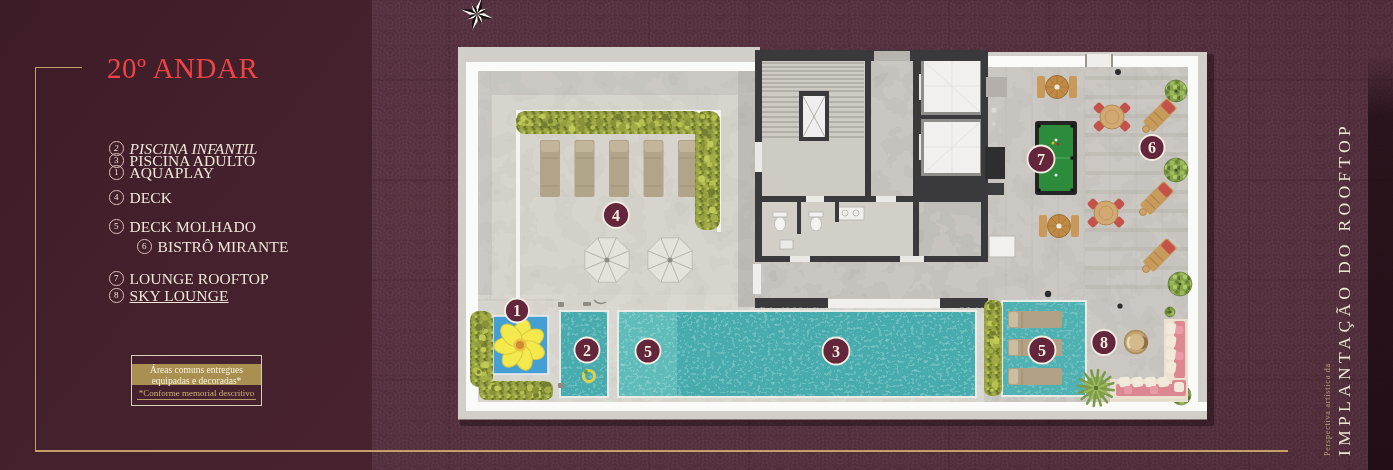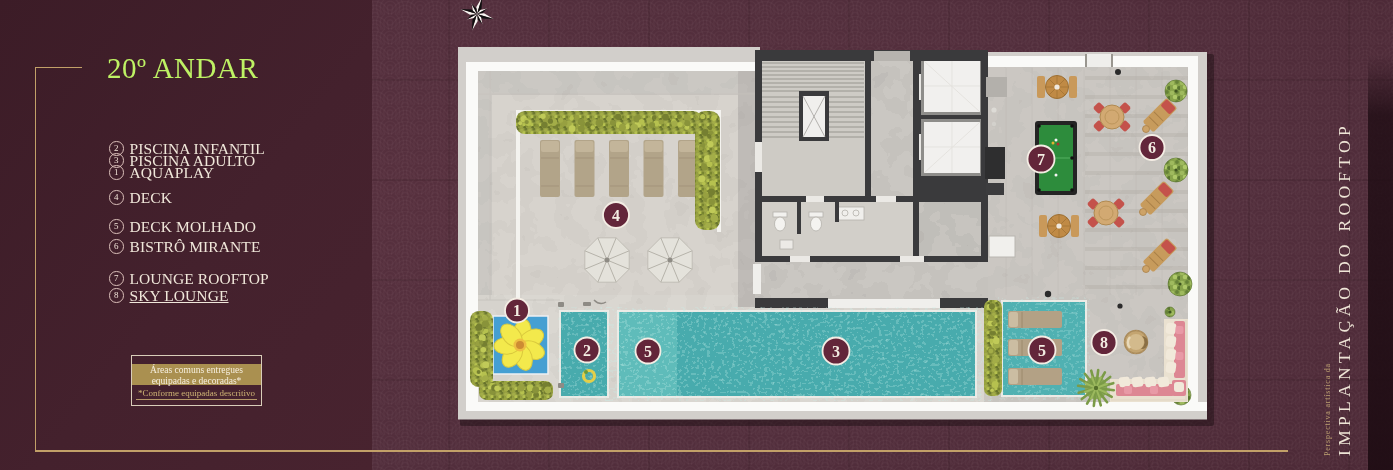--- a/index.html
+++ b/index.html
@@ -2,21 +2,21 @@
 <html><head>
 <meta charset="utf-8">
 <style>
   html,body{margin:0;padding:0;}
   body{
     width:1393px;height:470px;position:relative;overflow:hidden;
     font-family:"Liberation Serif", serif;
     background-color:#4c2330;
   }
   .goldline{position:absolute;background:#c2a068;}
-  .title{position:absolute;left:107px;top:52px;font-size:29px;color:#bef264;letter-spacing:0.5px;white-space:nowrap;}
+  .title{position:absolute;left:107px;top:52px;font-size:29px;color:#ef4444;letter-spacing:0.5px;white-space:nowrap;}
   .leg{position:absolute;left:109px;top:0;height:17px;color:#f0e7da;font-size:15.5px;letter-spacing:0.1px;white-space:nowrap;}
   .leg .c{display:inline-block;width:12.5px;height:12.5px;border:1px solid rgba(233,206,199,0.9);border-radius:50%;
      font-size:9px;line-height:12.5px;text-align:center;vertical-align:middle;margin-right:6px;color:#f2e3d8;position:relative;top:-2px;}
   .disc{position:absolute;left:131px;top:355px;width:131px;height:51px;border:1px solid #d9cdb9;box-sizing:border-box;}
   .disc .band{position:absolute;left:0;top:8px;width:100%;height:21px;background:#aa9050;color:#f6efdf;
      font-size:9.5px;line-height:10.5px;text-align:center;padding-top:1px;box-sizing:border-box;}
   .disc .foot{position:absolute;left:0;top:32px;width:100%;text-align:center;color:#cfb475;font-size:9px;white-space:nowrap;}
   .disc .foot span{border-bottom:1px solid rgba(207,180,117,0.8);padding:0 2px 1px 2px;}
   .vbig{position:absolute;white-space:nowrap;transform:rotate(-90deg);transform-origin:left bottom;
      left:1358px;top:432px;height:24px;font-size:17.5px;letter-spacing:4.3px;color:#eee5d6;}
@@ -839,36 +839,36 @@
 <div class="goldline" style="left:35px;top:67px;width:1px;height:384px;"></div>
 
 <div class="goldline" style="left:35px;top:67px;width:47px;height:1px;"></div>
 
 <div class="goldline" style="left:35px;top:450px;width:1253px;height:1.5px;"></div>
 
 <div class="title">20º ANDAR</div>
 
 <div class="leg" style="top:116px;margin-top:48px;"><span class="c">1</span>AQUAPLAY</div>
 
-<div class="leg" style="top:140px;"><span class="c">2</span>PISCINA INFANTIL</div>
+<div class="leg" style="top:140px;font-style:italic;"><span class="c">2</span>PISCINA INFANTIL</div>
 
 <div class="leg" style="top:152px;"><span class="c">3</span>PISCINA ADULTO</div>
 
 <div class="leg" style="top:189px;"><span class="c">4</span>DECK</div>
 
 <div class="leg" style="top:218px;"><span class="c">5</span>DECK MOLHADO</div>
 
-<div class="leg" style="top:238px;"><span class="c">6</span>BISTRÔ MIRANTE</div>
+<div class="leg" style="top:238px;margin-left:28px;"><span class="c">6</span>BISTRÔ MIRANTE</div>
 
 <div class="leg" style="top:270px;"><span class="c">7</span>LOUNGE ROOFTOP</div>
 
 <div class="leg" style="top:287px;text-decoration:underline;"><span class="c">8</span>SKY LOUNGE</div>
 
 <div class="disc">
   <div class="band">Áreas comuns entregues<br>equipadas e decoradas*</div>
-  <div class="foot"><span>*Conforme equipadas descritivo</span></div>
+  <div class="foot"><span>*Conforme memorial descritivo</span></div>
 </div>
 
 <div class="darkband"></div>
 
 <div class="vbig">IMPLANTAÇÃO DO ROOFTOP</div>
 
 <div class="vsmall">Perspectiva artística da</div>
 
 </body></html>

